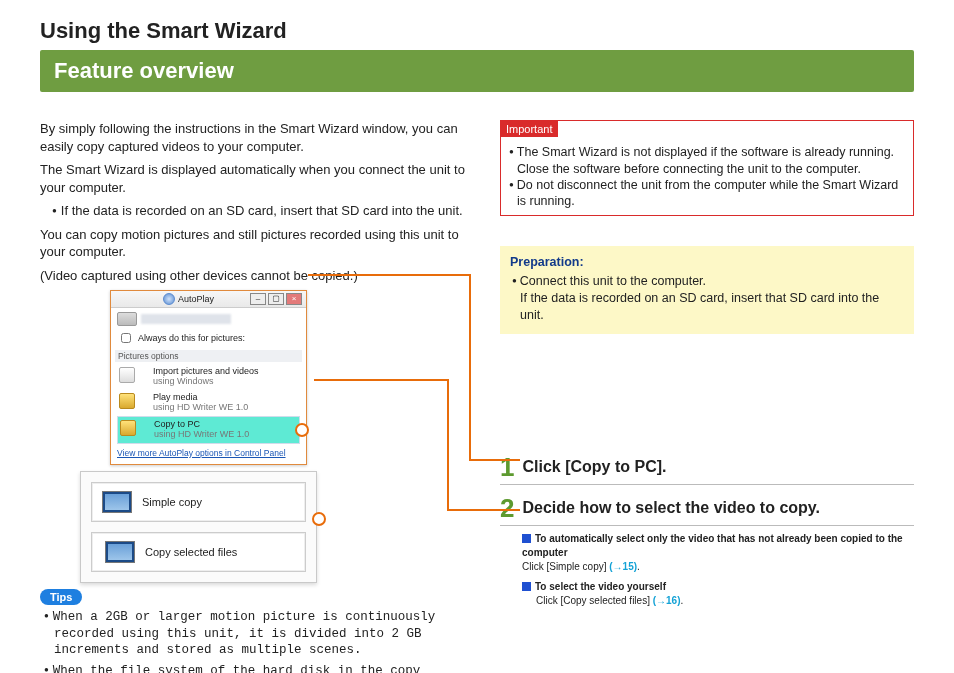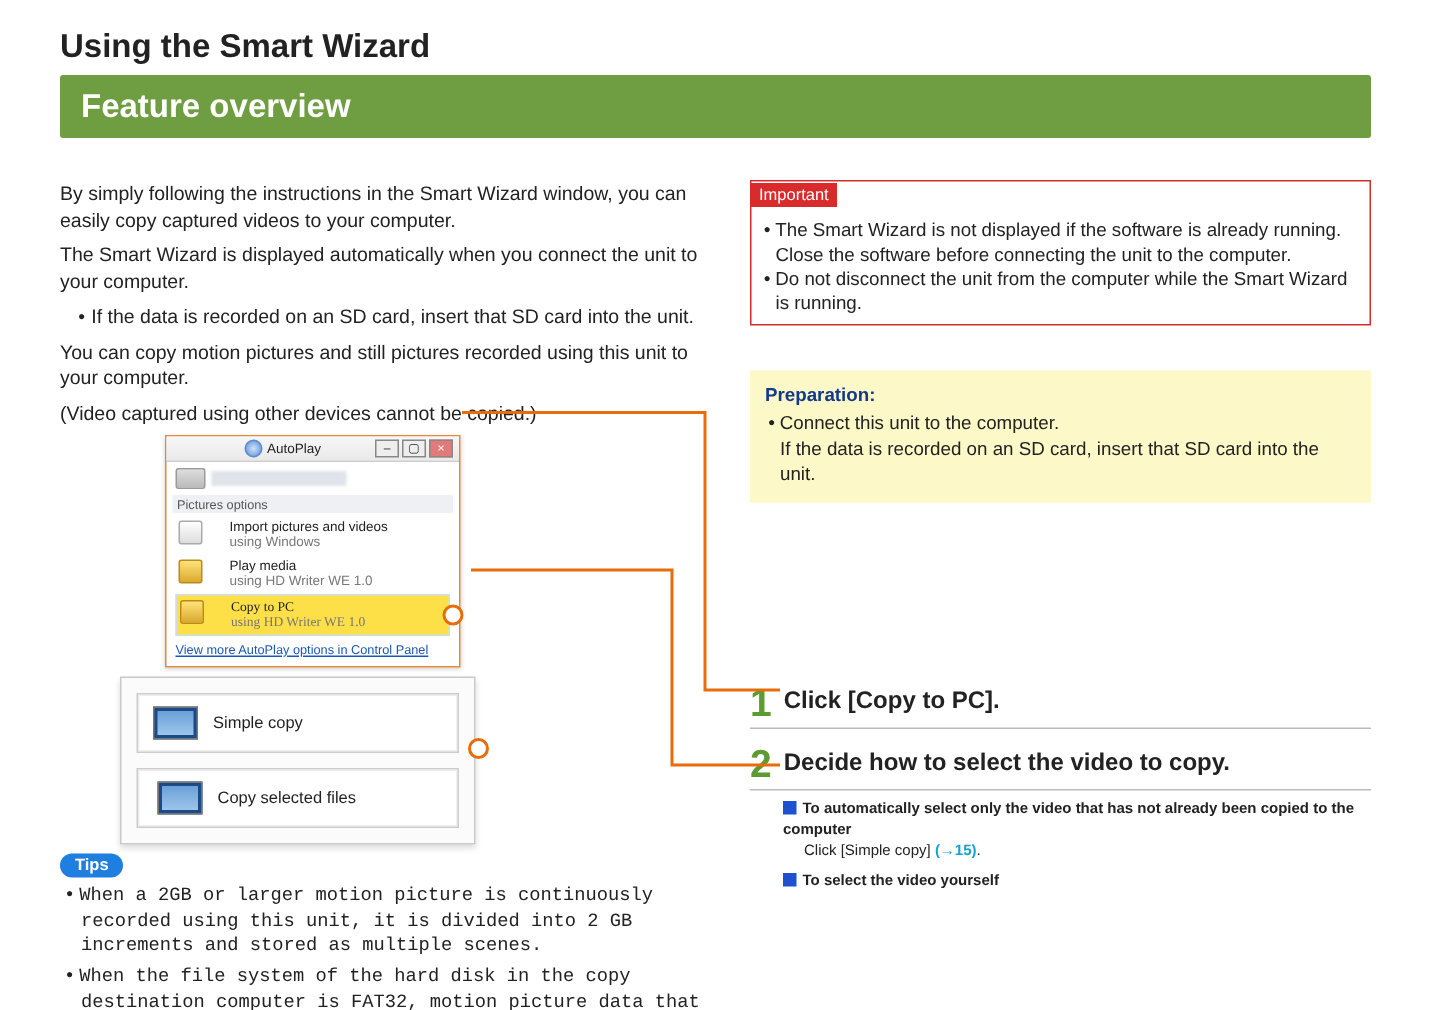--- a/index.html
+++ b/index.html
@@ -53,21 +53,21 @@
   }
   .ap-head-left { display:flex; align-items:center; gap:3px;padding-left:48px; }
   .winbtns span { display:inline-block; width:14px; height:10px; border:1px solid #888; margin-left:2px; font-size:8px; line-height:9px; text-align:center; background:#eee;}
   .ap-body { padding: 4px 6px 6px 6px; }
   .ap-drive { display:flex; align-items:center; gap:4px; margin-bottom:4px;}
   .drive-icon { width:18px; height:12px; background:linear-gradient(#ddd,#bbb); border:1px solid #999; border-radius:2px;}
   .blur { display:inline-block; width:90px; height:10px; background:#dfe3ea; filter:blur(1px);}
   .cb-row { display:flex; align-items:center; gap:4px; font-size:9px; margin:2px 0 4px 0;}
   .ap-section { background:#eef0f3; padding:1px 3px; font-size:8.5px; color:#555; margin:2px -2px;}
   .ap-item { display:flex; align-items:flex-start; gap:18px; padding:3px 2px; font-size:9px; line-height:1.1;}
-  .ap-item.sel { background:#fde047; border:1px solid #d0dceb;font-family:Liberation Serif, serif;}
+  .ap-item.sel { background:#5eead4; border:1px solid #d0dceb;}
   .ap-icon { width:14px; height:14px; border:1px solid #aaa; background:linear-gradient(#fff,#ddd); flex-shrink:0; border-radius:2px;}
   .ap-icon.yellow { background: linear-gradient(#ffe27a,#d9a92e); border-color:#b98a1e;}
   .ap-link { color:#1a56b5; text-decoration:underline; font-size:8.5px; display:block; margin-top:4px;}
   .callout-dot {
     position:absolute; width:10px; height:10px; border:2px solid #e86c0a; border-radius:50%;
     background:#fff;
   }
   .huge-window {
     width:215px;
     margin-left:40px;
@@ -139,20 +139,24 @@
           </span>
           <span class="winbtns">
             <span>–</span><span>▢</span><span style="background:#e37a7a;color:#fff;">×</span>
           </span>
         </div>
         <div class="ap-body">
           <div class="ap-drive">
             <span class="drive-icon"></span>
             <span class="blur"></span>
           </div>
+          <div class="cb-row">
+            <input type="checkbox" style="width: 10px; height: 10px;">
+            <span>Always do this for pictures:</span>
+          </div>
           <div class="ap-section">Pictures options</div>
           <div class="ap-item">
             <span class="ap-icon"></span>
             <span><span>Import pictures and videos</span><br><span style="color:#777;">using Windows</span></span>
           </div>
           <div class="ap-item">
             <span class="ap-icon yellow"></span>
             <span><span>Play media</span><br><span style="color:#777;">using HD Writer WE 1.0</span></span>
           </div>
           <div class="ap-item sel" style="position:relative;">
@@ -205,25 +209,28 @@
         <div class="step-text">Click [Copy to PC].</div>
       </div>
 
       <div class="step step2-anchor">
         <div class="step-num">2</div>
         <div class="step-text">Decide how to select the video to copy.</div>
       </div>
 
       <div class="substep">
         <span class="sq"></span><span class="subtitle">To automatically select only the video that has not already been copied to the computer</span><br>
-        <span style="margin-left:14px;text-align:center;">
+        <span style="text-align:center;">
           <span>Click [Simple copy] </span><a class="ref-link">(→15)</a><span>.</span>
         </span>
       </div>
 
       <div class="substep">
         <span class="sq"></span><span class="subtitle">To select the video yourself</span><br>
+        <span style="margin-left:14px;">
+          <span>Click [Copy selected files] </span><a class="ref-link">(→16)</a><span>.</span>
+        </span>
       </div>
 
     </div>
   </div>
 
 </div>
 
 </body></html>

